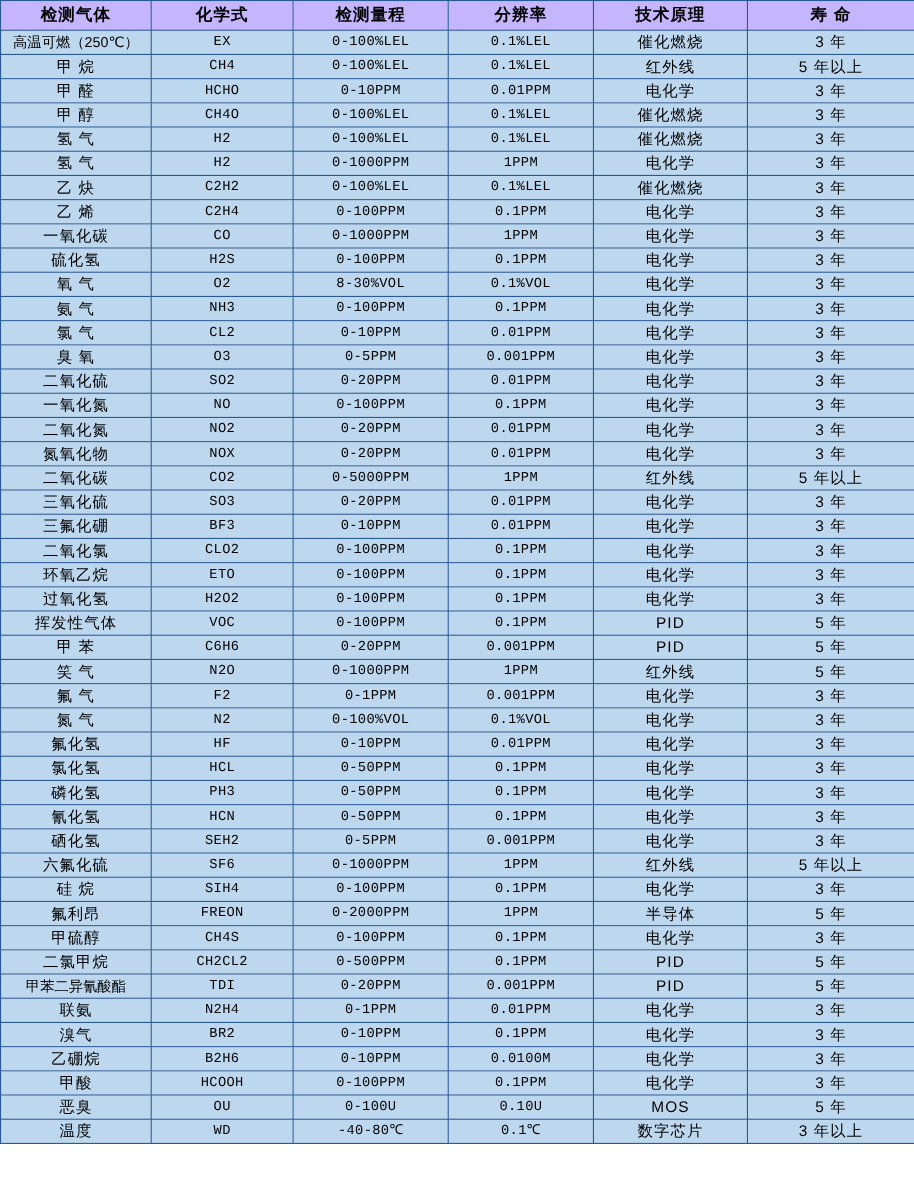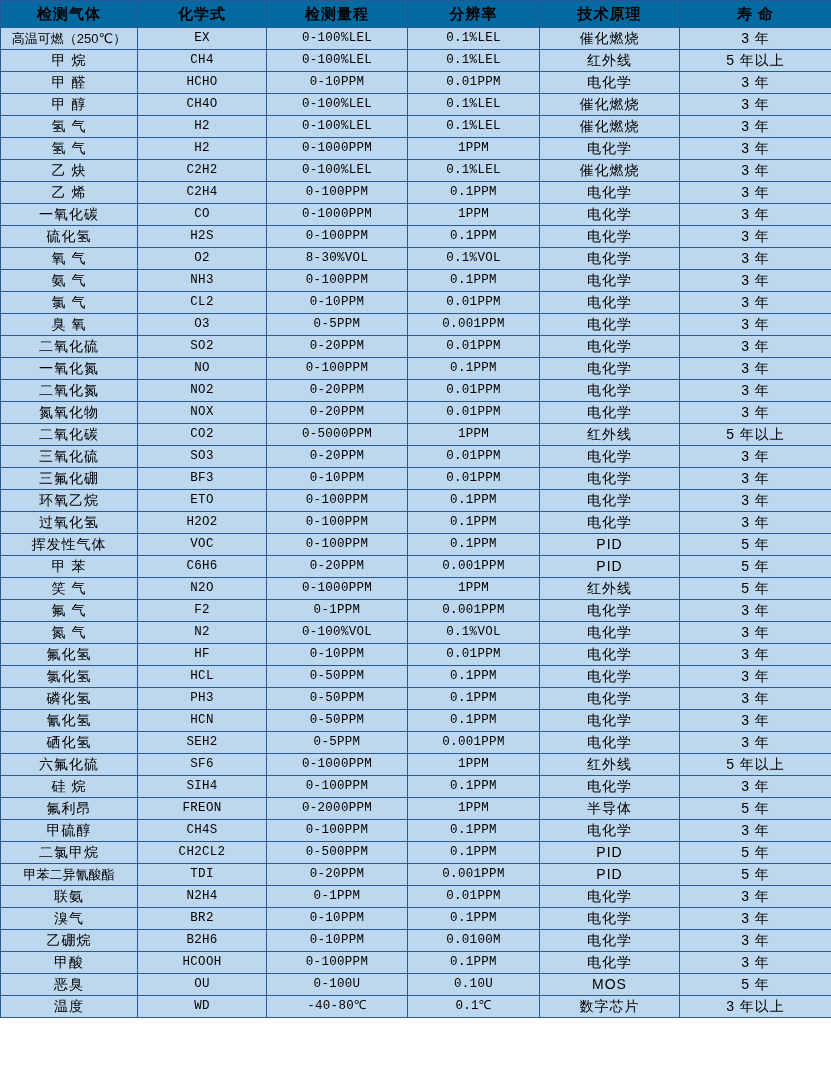--- a/index.html
+++ b/index.html
@@ -21,21 +21,21 @@
     text-align: center;
     vertical-align: middle;
     color: #000000;
     padding: 0;
     height: 21px;
     line-height: 21px;
     overflow: hidden;
     white-space: nowrap;
   }
   #gas-table thead th {
-    background: #0369a1;
+    background: #c4b5fd;
     font-size: 15px;
     font-weight: bold;
     height: 26px;
     line-height: 26px;
     letter-spacing: 1px;
   }
   #gas-table tbody tr {
     background: #bdd7ee;
   }
   #gas-table tbody td {
@@ -246,20 +246,28 @@
       </tr>
       <tr>
         <td class="cn">三氟化硼</td>
         <td class="mono">BF3</td>
         <td class="mono">0-10PPM</td>
         <td class="mono">0.01PPM</td>
         <td class="cn">电化学</td>
         <td class="cn">3 年</td>
       </tr>
       <tr>
+        <td class="cn">二氧化氯</td>
+        <td class="mono">CLO2</td>
+        <td class="mono">0-100PPM</td>
+        <td class="mono">0.1PPM</td>
+        <td class="cn">电化学</td>
+        <td class="cn">3 年</td>
+      </tr>
+      <tr>
         <td class="cn">环氧乙烷</td>
         <td class="mono">ETO</td>
         <td class="mono">0-100PPM</td>
         <td class="mono">0.1PPM</td>
         <td class="cn">电化学</td>
         <td class="cn">3 年</td>
       </tr>
       <tr>
         <td class="cn">过氧化氢</td>
         <td class="mono">H2O2</td>

